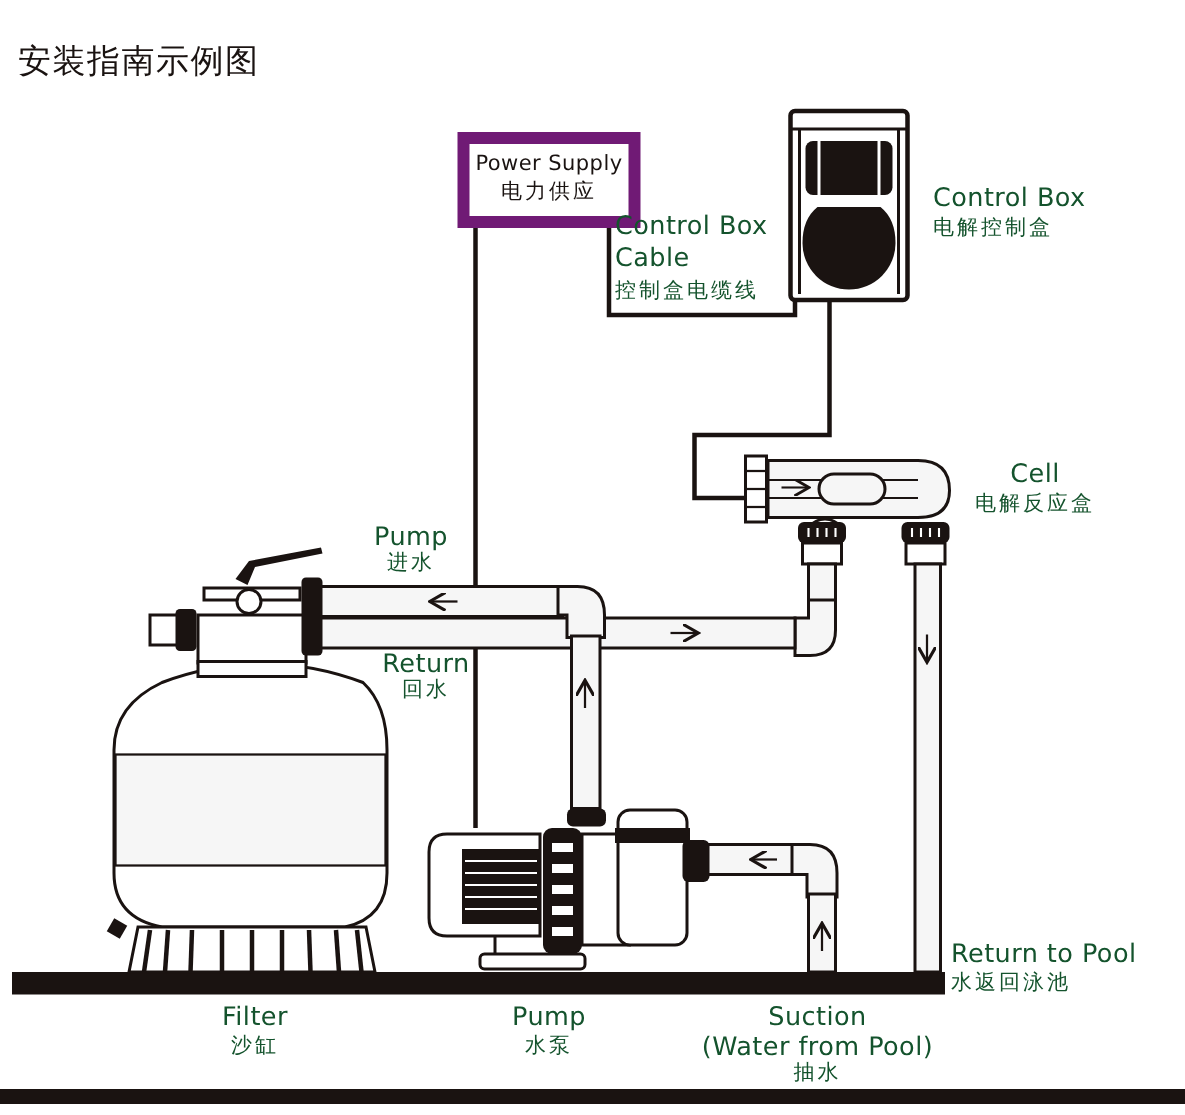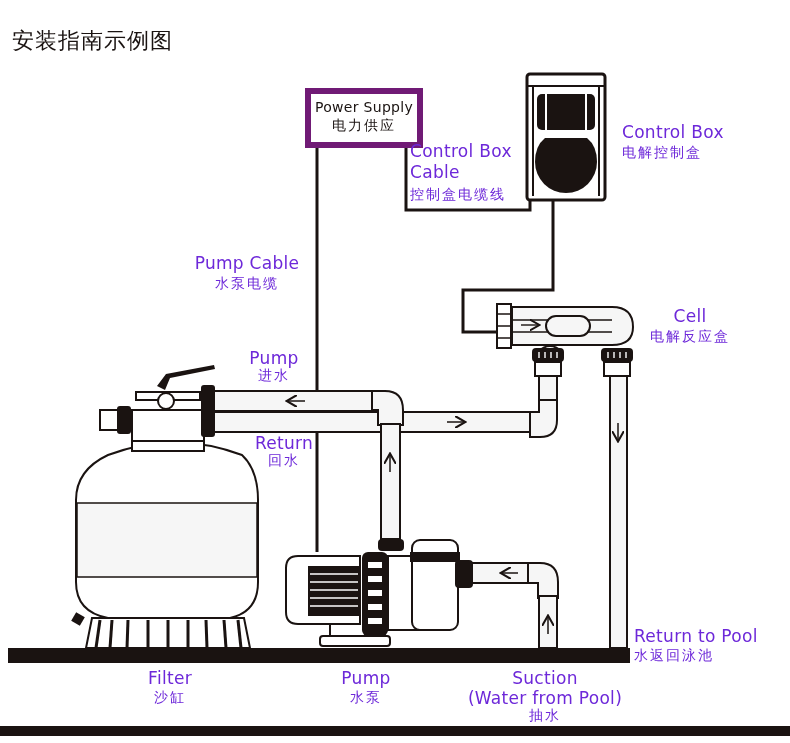--- a/index.html
+++ b/index.html
@@ -1,23 +1,23 @@
 <!DOCTYPE html>
 <html><head>
 <meta charset="utf-8">
 <style>
   html, body { margin: 0; padding: 0; background: #ffffff; }
   body { width: 790px; height: 743px; position: relative; overflow: hidden; font-family: "DejaVu Sans", sans-serif; color: #1a1311; }
   #stage { position: absolute; left: 0; top: 0; width: 685px; height: 743px; }
-  .lbl { position: absolute; text-align: center; line-height: 1.05; color: #6d28d9; white-space: nowrap; }
+  .lbl { position: absolute; text-align: center; line-height: 1.05; color: #14532d; white-space: nowrap; }
   .en { font-size: 17px; letter-spacing: 0.3px; font-weight: 400; }
   .zh { font-size: 14px; letter-spacing: 2px; }
   .left { text-align: left; }
   #title { position: absolute; left: 12px; top: 26px; font-size: 22px; letter-spacing: 1px; }
-  #ps-box { position: absolute; left: 305px; top: 88px; width: 106px; height: 48px; border: 6px solid #701a75; background: #fff; text-align: center; }
+  #ps-box { position: absolute; left: 305px; top: 88px; width: 106px; height: 48px; border: 8px solid #701a75; background: #fff; text-align: center; }
   #ps-box .en { font-size: 14px; display: block; margin-top: 5px; }
   #ps-box .zh { font-size: 14px; display: block; margin-top: 2px; }
 </style>
 </head>
 <body>
 
 <div id="stage">
 
   <svg width="790" height="743" viewBox="0 0 790 743" style="position:absolute;left:0;top:0">
     <defs>
@@ -167,24 +167,20 @@
     <div class="en">Control Box</div>
     <div class="en" style="margin-top:3px">Cable</div>
     <div class="zh" style="margin-top:5px">控制盒电缆线</div>
   </div>
 
   <div class="lbl left" style="left:622px;top:124px;">
     <div class="en">Control Box</div>
     <div class="zh" style="margin-top:3px">电解控制盒</div>
   </div>
 
-  <div class="lbl" style="left:188px;top:255px;width:118px;">
-    <div class="en">Pump Cable</div>
-    <div class="zh" style="margin-top:3px">水泵电缆</div>
-  </div>
 
 
   <div class="lbl" style="left:643px;top:308px;width:94px;">
     <div class="en">Cell</div>
     <div class="zh" style="margin-top:3px">电解反应盒</div>
   </div>
 
   <div class="lbl" style="left:246px;top:350px;width:56px;">
     <div class="en">Pump</div>
     <div class="zh">进水</div>

